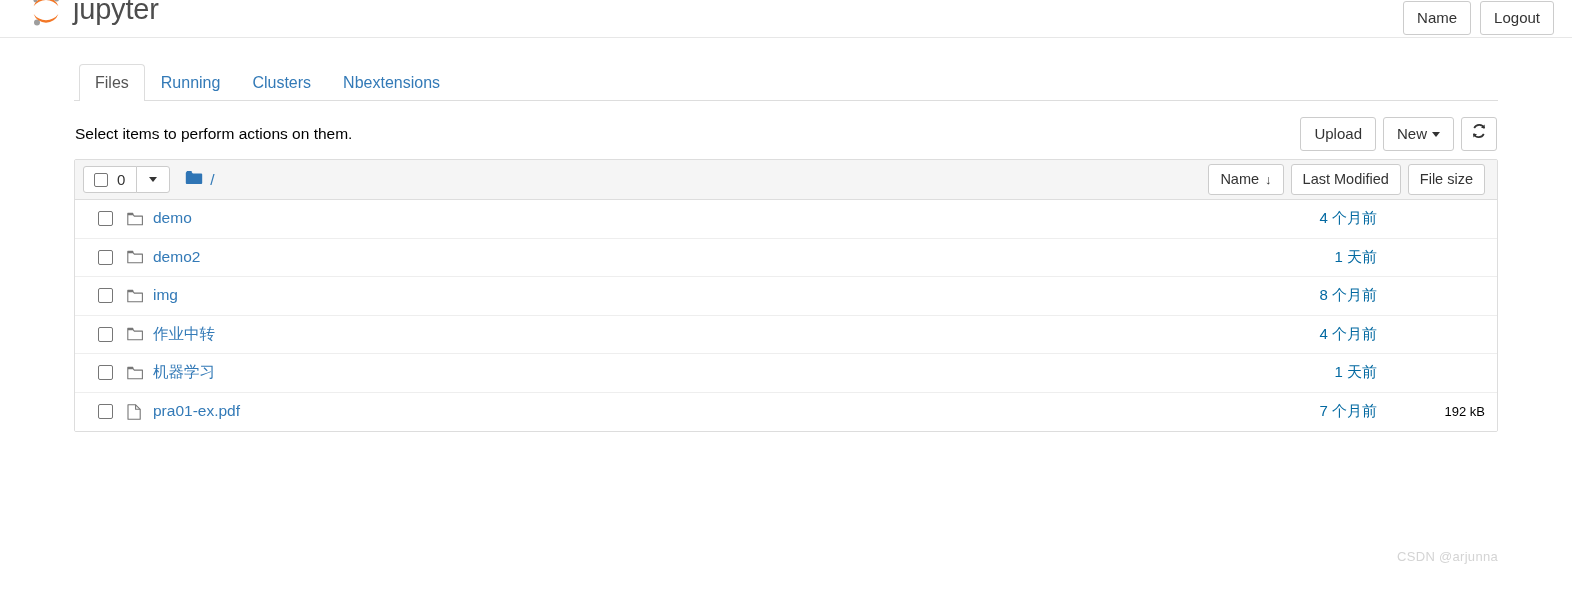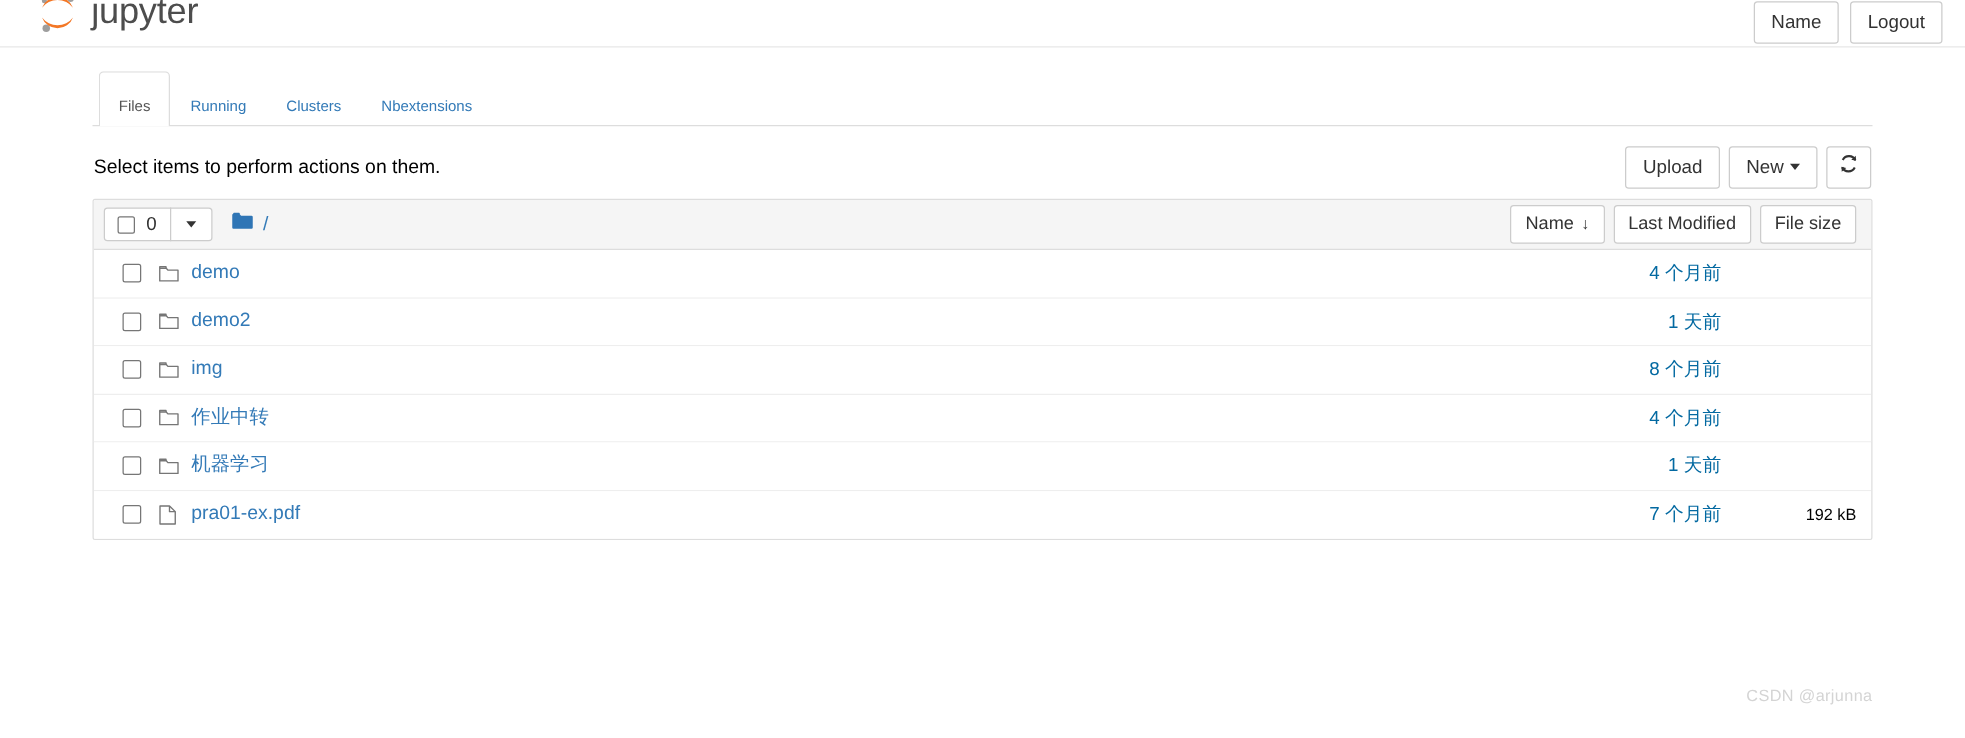--- a/index.html
+++ b/index.html
@@ -76,23 +76,23 @@
   .tabs {
     display: flex;
     align-items: flex-end;
     border-bottom: 1px solid #dddddd;
     margin-top: 29px;
     padding-left: 5px;
     height: 34px;
     box-sizing: border-box;
   }
   .tab {
-    font-size: 12px;
+    font-size: 16px;
     color: #337ab7;
-    padding: 20px 15px 9px 15px;
+    padding: 8px 15px 9px 15px;
     line-height: 1.2;
     cursor: pointer;
     border: 1px solid transparent;
     border-bottom: none;
     border-radius: 4px 4px 0 0;
     margin-bottom: -1px;
     text-decoration: none;
     background: transparent;
   }
   .tab.active {

